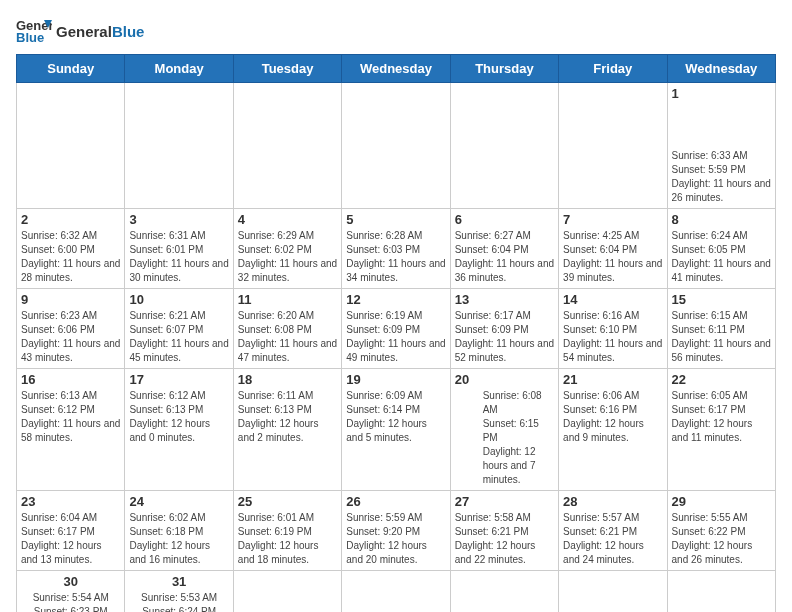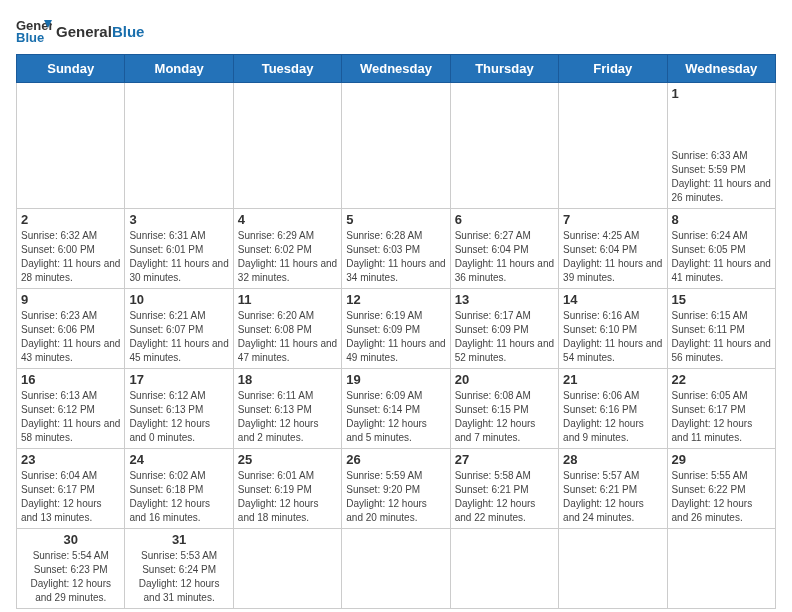--- a/index.html
+++ b/index.html
@@ -238,21 +238,21 @@
 Daylight: 12 hours and 2 minutes.</div>
         </td>
         <td>
           <span class="day-number">19</span>
           <div class="day-info" style="white-space: pre-line;">Sunrise: 6:09 AM
 Sunset: 6:14 PM
 Daylight: 12 hours and 5 minutes.</div>
         </td>
         <td>
           <span class="day-number">20</span>
-          <div class="day-info" style="white-space: pre-line;">Sunrise: 6:08 AM
+          <div class="day-info" style="white-space: pre-line; margin-left: 28px;">Sunrise: 6:08 AM
 Sunset: 6:15 PM
 Daylight: 12 hours and 7 minutes.</div>
         </td>
         <td>
           <span class="day-number">21</span>
           <div class="day-info" style="white-space: pre-line;">Sunrise: 6:06 AM
 Sunset: 6:16 PM
 Daylight: 12 hours and 9 minutes.</div>
         </td>
         <td>

